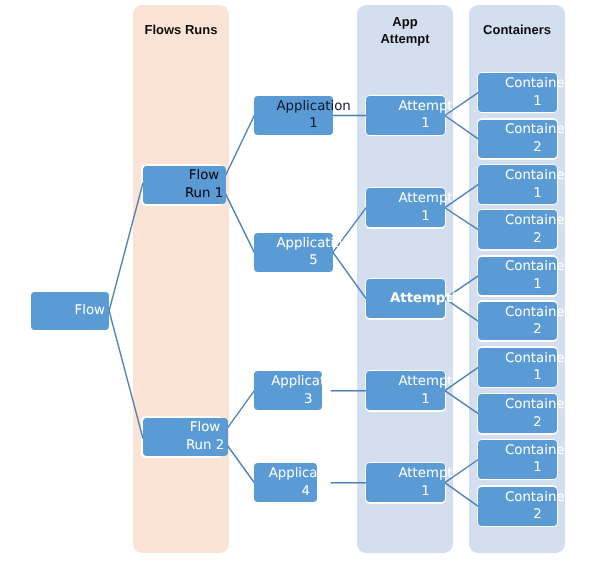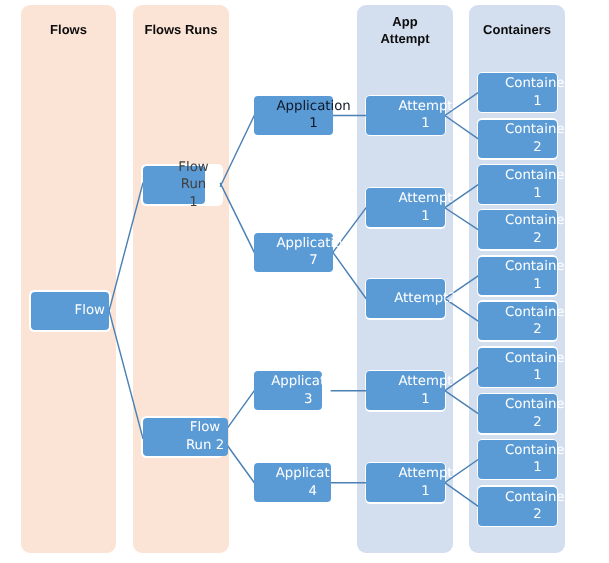--- a/index.html
+++ b/index.html
@@ -31,23 +31,20 @@
   #lane-flow-runs{left:133px;top:5px;width:96px;height:548px;}
   #lane-yarn-applications{left:245px;top:5px;width:96px;height:548px;}
   #lane-app-attempts{left:357px;top:5px;width:96px;height:548px;}
   #lane-containers{left:469px;top:5px;width:96px;height:548px;}
 </style>
 </head>
 <body>
 
 <div id="stage">
 
-  <div class="swimlane peach" id="lane-flows" style="left: 21px; top: 5px; width: 95px; height: 548px; background: rgb(251, 228, 214);">
-    <div class="lane-title">Flows</div>
-  </div>
   <div class="swimlane peach" id="lane-flow-runs" style="left: 133px; top: 5px; width: 96px; height: 548px; background: rgb(251, 228, 214);">
     <div class="lane-title">Flows Runs</div>
   </div>
   <div class="swimlane blue" id="lane-app-attempts" style="left: 357px; top: 5px; width: 96px; height: 548px; background: rgb(211, 222, 239);">
     <div class="lane-title">App
 Attempt</div>
   </div>
   <div class="swimlane blue" id="lane-containers" style="left: 469px; top: 5px; width: 96px; height: 548px; background: rgb(211, 222, 239);">
     <div class="lane-title">Containers</div>
   </div>
@@ -96,29 +93,29 @@
       <line x1="442.9855241350629" y1="299.94405680560055" x2="480.014475864937" y2="274.55594319439945" stroke="#4a80b4" stroke-width="1.45"></line>
       <line x1="442.9753937394623" y1="297.4708490759851" x2="480.02460626053767" y2="322.4291509240149" stroke="#4a80b4" stroke-width="1.45"></line>
       <line x1="442.9981967974016" y1="391.96234116589227" x2="480.00180320259835" y2="366.03765883410773" stroke="#4a80b4" stroke-width="1.45"></line>
       <line x1="442.9880580236281" y1="389.45225552525295" x2="480.0119419763718" y2="414.947744474747" stroke="#4a80b4" stroke-width="1.45"></line>
       <line x1="442.9931268937586" y1="483.9550735348742" x2="480.00687310624136" y2="458.2449264651258" stroke="#4a80b4" stroke-width="1.45"></line>
       <line x1="443.00326723444783" y1="481.4304522973943" x2="479.9967327655521" y2="507.5695477026057" stroke="#4a80b4" stroke-width="1.45"></line>
     </svg>
 
   <div id="nodes">
     <div class="node" id="node-flow" style="left: 30.5px; top: 291.5px; width: 78.6px; height: 38.6px; background: rgb(91, 155, 213); color: rgb(255, 255, 255);">Flow</div>
-    <div class="node" id="node-flowrun1" style="left: 142.5px; top: 165.5px; width: 62px; height: 38.6px; background: rgb(91, 155, 213); color: #404040;">Flow Run 1</div>
+    <div class="node" id="node-flowrun1" style="left: 142.5px; top: 165.5px; width: 83px; height: 38.6px; background: rgb(91, 155, 213); color: #000000;">Flow Run 1</div>
     <div class="node" id="node-flowrun2" style="left: 142.5px; top: 417.5px; width: 85px; height: 38.6px; background: rgb(91, 155, 213); color: rgb(255, 255, 255);">Flow Run 2</div>
     <div class="node" id="node-app1" style="left: 254.3px; top: 96.2px; width: 78.6px; height: 38.6px; background: rgb(91, 155, 213); color: #0f172a;">Application 1</div>
-    <div class="node" id="node-app2" style="left: 254.3px; top: 233.1px; width: 78.6px; height: 38.6px; background: rgb(91, 155, 213); color: rgb(255, 255, 255);">Application 7</div>
+    <div class="node" id="node-app2" style="left: 254.3px; top: 233.1px; width: 78.6px; height: 38.6px; background: rgb(91, 155, 213); color: rgb(255, 255, 255);">Application 5</div>
     <div class="node" id="node-app3" style="left: 254.3px; top: 371.4px; width: 68px; height: 38.6px; background: rgb(91, 155, 213); color: rgb(255, 255, 255);">Application 3</div>
-    <div class="node" id="node-app4" style="left: 254.3px; top: 463.4px; width: 77px; height: 38.6px; background: rgb(91, 155, 213); color: rgb(255, 255, 255);">Application 4</div>
+    <div class="node" id="node-app4" style="left: 254.3px; top: 463.4px; width: 63px; height: 38.6px; background: rgb(91, 155, 213); color: rgb(255, 255, 255);">Application 4</div>
     <div class="node" id="node-att1" style="left: 366.2px; top: 96.2px; width: 78.6px; height: 38.6px; background: rgb(91, 155, 213); color: rgb(255, 255, 255);">Attempt 1</div>
     <div class="node" id="node-att2" style="left: 366.2px; top: 188.4px; width: 78.6px; height: 38.6px; background: rgb(91, 155, 213); color: rgb(255, 255, 255);">Attempt 1</div>
-    <div class="node" id="node-att3" style="left: 366.2px; top: 279.4px; width: 78.6px; height: 38.6px; background: rgb(91, 155, 213); color: rgb(255, 255, 255);">Attempt2</div>
+    <div class="node" id="node-att3" style="left: 366.2px; top: 279.4px; width: 78.6px; height: 38.6px; background: rgb(91, 155, 213); color: rgb(255, 255, 255); font-weight: bold;">Attempt2</div>
     <div class="node" id="node-att4" style="left: 366.2px; top: 371.4px; width: 78.6px; height: 38.6px; background: rgb(91, 155, 213); color: rgb(255, 255, 255);">Attempt 1</div>
     <div class="node" id="node-att5" style="left: 366.2px; top: 463.4px; width: 78.6px; height: 38.6px; background: rgb(91, 155, 213); color: rgb(255, 255, 255);">Attempt 1</div>
     <div class="node" id="node-c1" style="left: 478.2px; top: 73.3px; width: 78.6px; height: 38.6px; background: rgb(91, 155, 213); color: rgb(255, 255, 255);">Container 1</div>
     <div class="node" id="node-c2" style="left: 478.2px; top: 119.5px; width: 78.6px; height: 38.6px; background: rgb(91, 155, 213); color: rgb(255, 255, 255);">Container 2</div>
     <div class="node" id="node-c3" style="left: 478.2px; top: 165.3px; width: 78.6px; height: 38.6px; background: rgb(91, 155, 213); color: rgb(255, 255, 255);">Container 1</div>
     <div class="node" id="node-c4" style="left: 478.2px; top: 210.4px; width: 78.6px; height: 38.6px; background: rgb(91, 155, 213); color: rgb(255, 255, 255);">Container 2</div>
     <div class="node" id="node-c5" style="left: 478.2px; top: 256.5px; width: 78.6px; height: 38.6px; background: rgb(91, 155, 213); color: rgb(255, 255, 255);">Container 1</div>
     <div class="node" id="node-c6" style="left: 478.2px; top: 301.9px; width: 78.6px; height: 38.6px; background: rgb(91, 155, 213); color: rgb(255, 255, 255);">Container 2</div>
     <div class="node" id="node-c7" style="left: 478.2px; top: 348px; width: 78.6px; height: 38.6px; background: rgb(91, 155, 213); color: rgb(255, 255, 255);">Container 1</div>
     <div class="node" id="node-c8" style="left: 478.2px; top: 394.4px; width: 78.6px; height: 38.6px; background: rgb(91, 155, 213); color: rgb(255, 255, 255);">Container 2</div>

